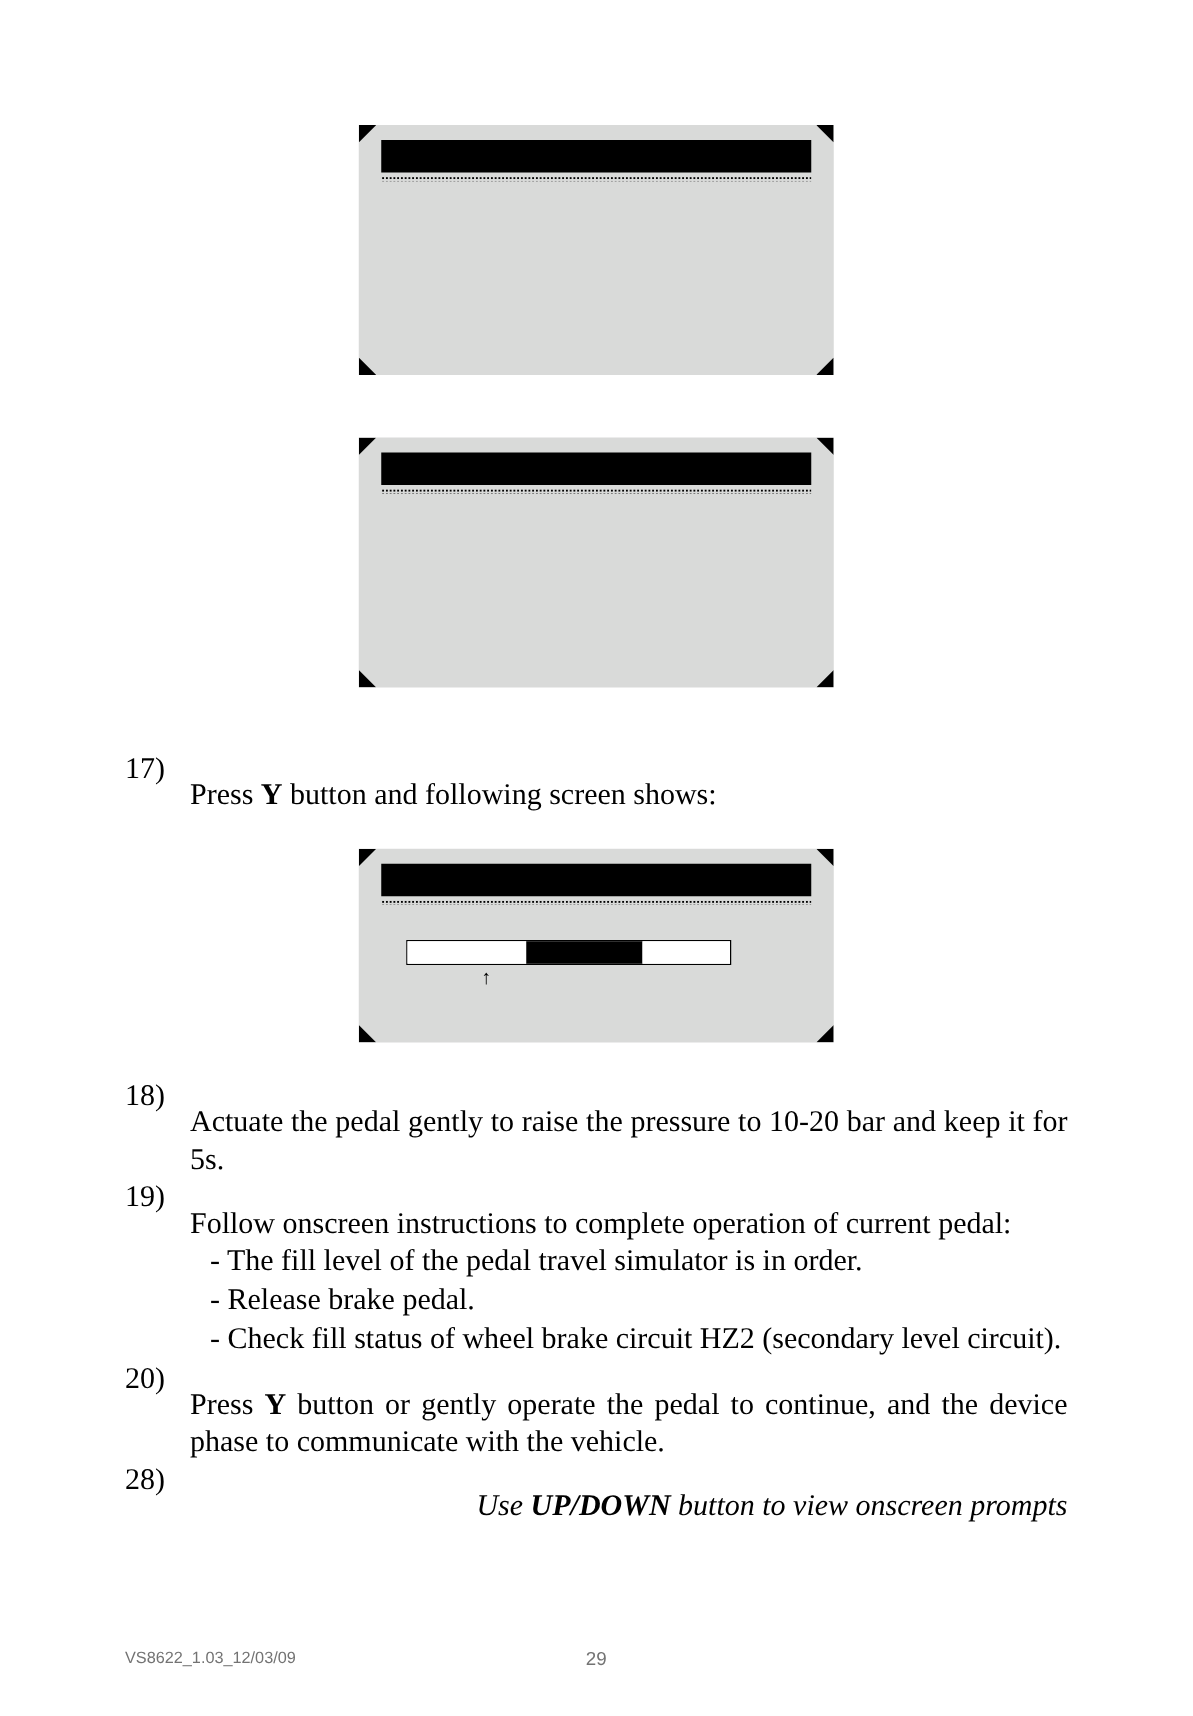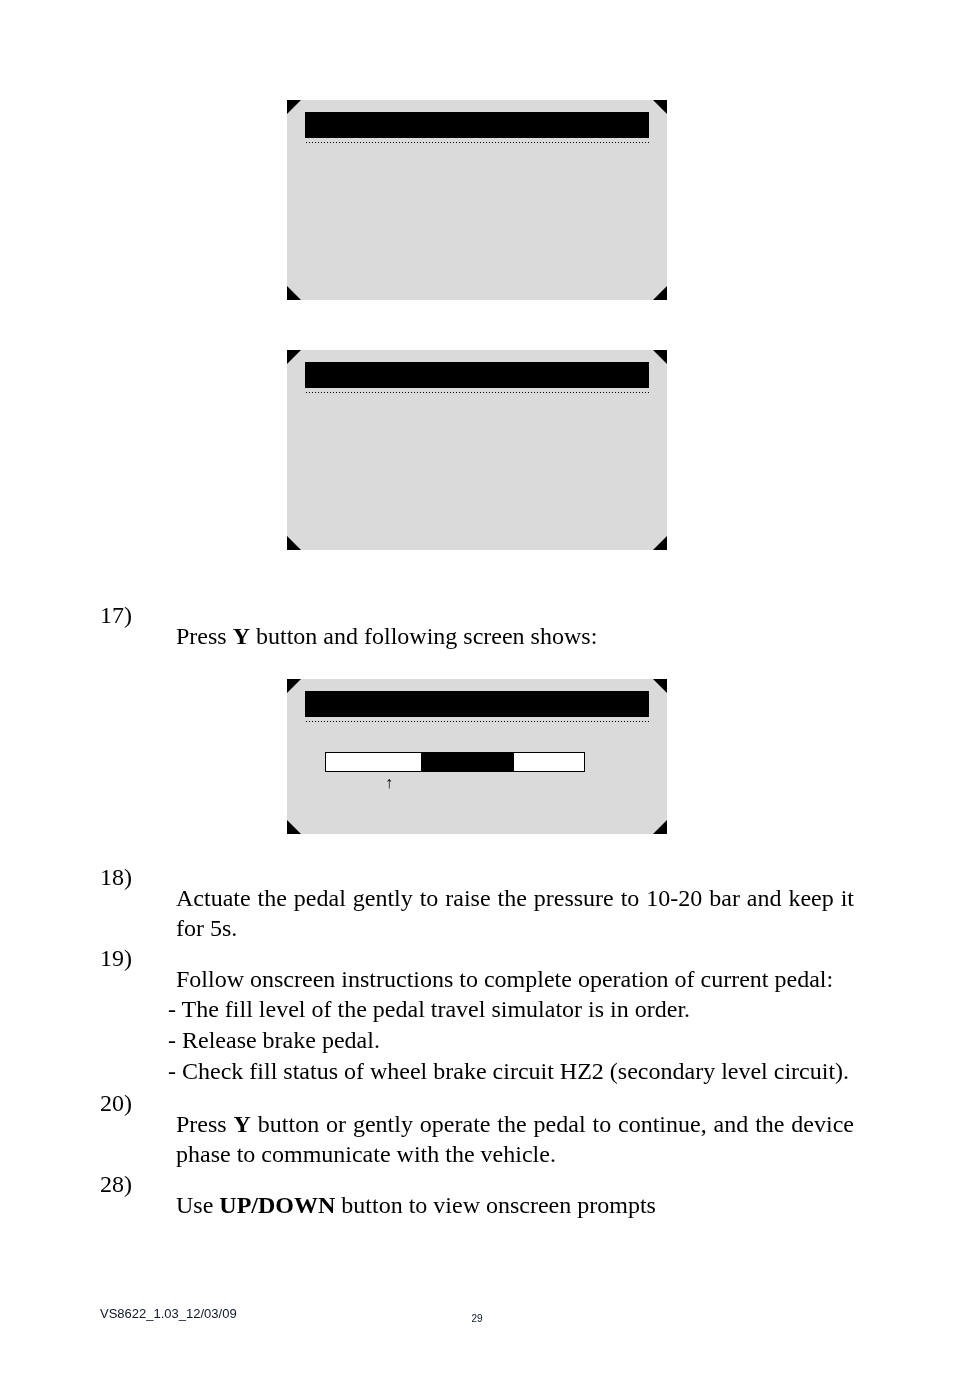--- a/index.html
+++ b/index.html
@@ -92,40 +92,39 @@
       margin-top: 21px;
     }
     .sub-line {
       margin-left: 68px;
       text-align: justify;
       line-height: 1.3;
     }
     
     .footer {
       position: absolute;
-      bottom: 52px;
+      bottom: 40px;
       left: 100px;
       right: 100px;
       font-size: 13px;
-      color: #0f172a;
+      color: #737373;
       font-family: Arial, sans-serif;
     }
     .footer .page-num {
       position: absolute;
       left: 50%;
       transform: translateX(-50%);
       bottom: -3px;
-      font-size: 10px;
+      font-size: 15px;
     }
     .list-item {
       display: flex;
       margin-bottom: 0px;
       line-height: 1.25;
       text-align: justify;
-      gap: 24px;
     }
   </style>
 </head>
 <body>
 
 <div class="device-screen">
   <div class="corner-tl"></div>
   <div class="corner-tr"></div>
   <div class="corner-bl"></div>
   <div class="corner-br"></div>
@@ -185,21 +184,21 @@
 
 <div class="list-item">
   <div class="num-col">20)</div>
   <div class="text-col">
     <span>Press </span><b>Y</b><span> button or gently operate the pedal to continue, and the device phase to communicate with the vehicle.</span>
   </div>
 </div>
 
 <div class="list-item">
   <div class="num-col">28)</div>
-  <div class="text-col" style="text-align:left;">
+  <div class="text-col" style="text-align:right;font-style:italic;">
     <span>Use </span><b>UP/DOWN</b><span> button to view onscreen prompts</span>
   </div>
 </div>
 
 <div class="footer">
   <span>VS8622_1.03_12/03/09</span>
   <span class="page-num">29</span>
 </div>
 
 </body></html>

